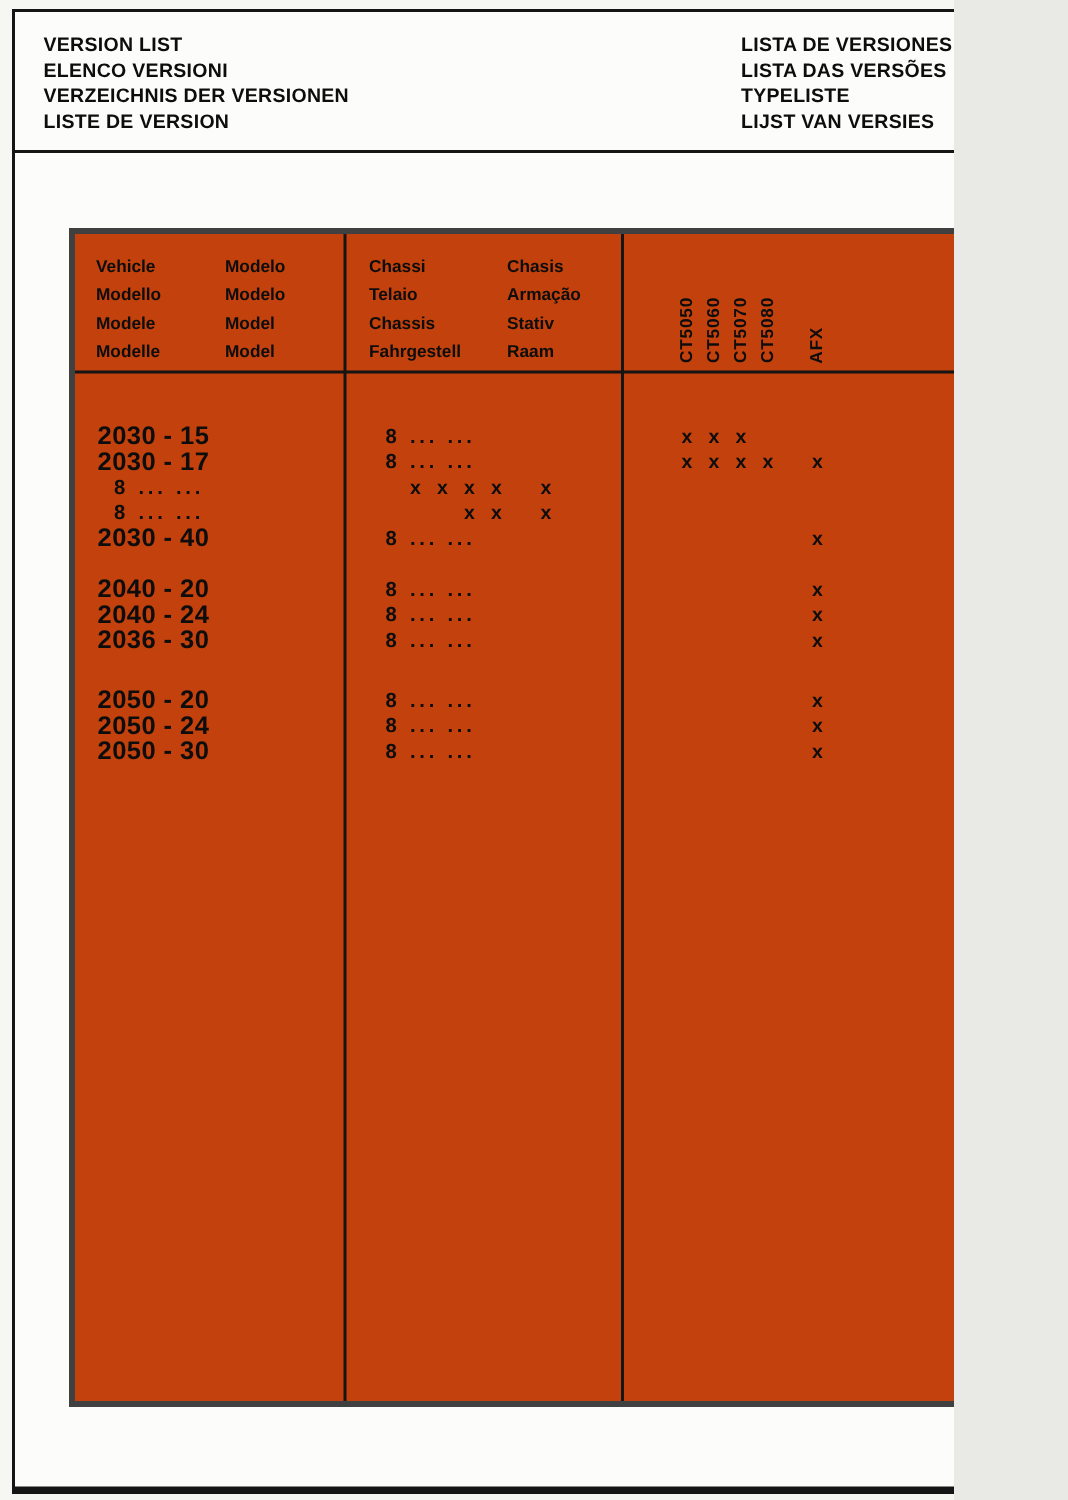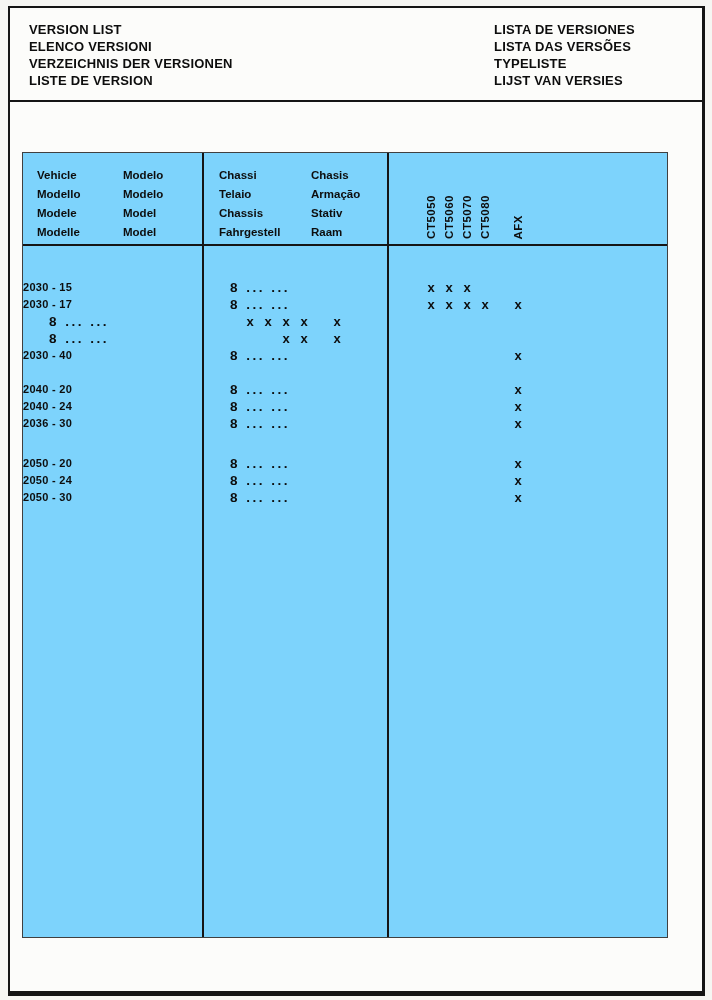--- a/index.html
+++ b/index.html
@@ -1,20 +1,20 @@
 <!DOCTYPE html>
 <html><head>
 <meta charset="utf-8">
 <style>
   * { margin:0; padding:0; box-sizing:border-box; }
   html,body { background:#e9e9e6; }
   body { font-family:"Liberation Sans", sans-serif; }
 
   .stage {
-    position:relative; width:712px; height:1000px;
+    position:relative; width:636px; height:1000px;
     background:#f6f6f3; overflow:hidden;
   }
 
   
   .frame {
     position:absolute; left:8px; top:6px; width:697px; height:990px;
     background:#fcfcfa;
     border:2px solid #151515;
     border-right-width:3px;
     border-bottom-width:5px;
@@ -29,22 +29,22 @@
   .doc-header-left  { left:19px; }
   .doc-header-right { left:484px; }
 
   .header-rule {
     position:absolute; left:0; right:0; top:92px;
     height:2px; background:#151515;
   }
 
   
   .vtable {
-    position:absolute; left:12px; top:144px; width:646px; height:786px;
-    border:1px solid #404040; background:#7dd3fc;
+    position:absolute; left:36px; top:144px; width:646px; height:786px;
+    border:4px solid #404040; background:#c2410c;
   }
   .divider { position:absolute; top:0; bottom:0; width:2px; background:#151515; }
   .divider-1 { left:179px; }
   .divider-2 { left:364px; }
 
   .thead {
     position:absolute; left:0; right:0; top:0; height:93px;
     border-bottom:2px solid #151515;
   }
   .hword-block { position:absolute; top:13px; display:flex; }
@@ -69,21 +69,21 @@
     font-size:11.5px; font-weight:bold; color:#0d0d0d;
     letter-spacing:.5px; white-space:nowrap;
   }
 
   .tbody { position:absolute; left:0; right:0; top:93px; padding-top:33px; }
   .group + .group { margin-top:17px; }
   .group:nth-child(3) { margin-top:23px; }
 
   .row { display:flex; height:17px; line-height:17px; }
   .cell { font-weight:bold; color:#0d0d0d; white-space:nowrap; }
-  .cell.model   { width:181px; font-size:11px; letter-spacing:.3px; }
+  .cell.model   { width:181px; padding-left:15px; font-size:17px; letter-spacing:.3px; }
   .cell.chassis { width:185px; padding-left:26px; font-size:13.5px; letter-spacing:2.5px; }
   .cell.marks   { flex:1; display:flex; padding-left:33px; }
   .mark {
     width:18px; text-align:center;
     font-size:13px; font-weight:bold; color:#0d0d0d;
   }
   .mark.afx { margin-left:15px; }
 </style>
 </head>
 <body>

